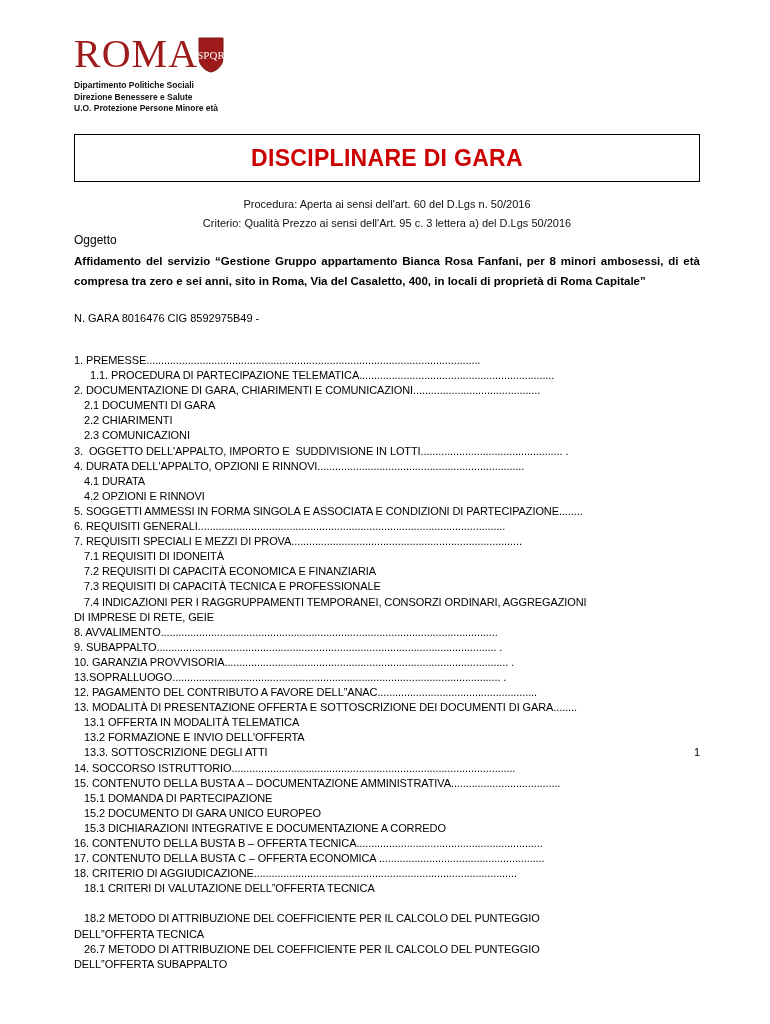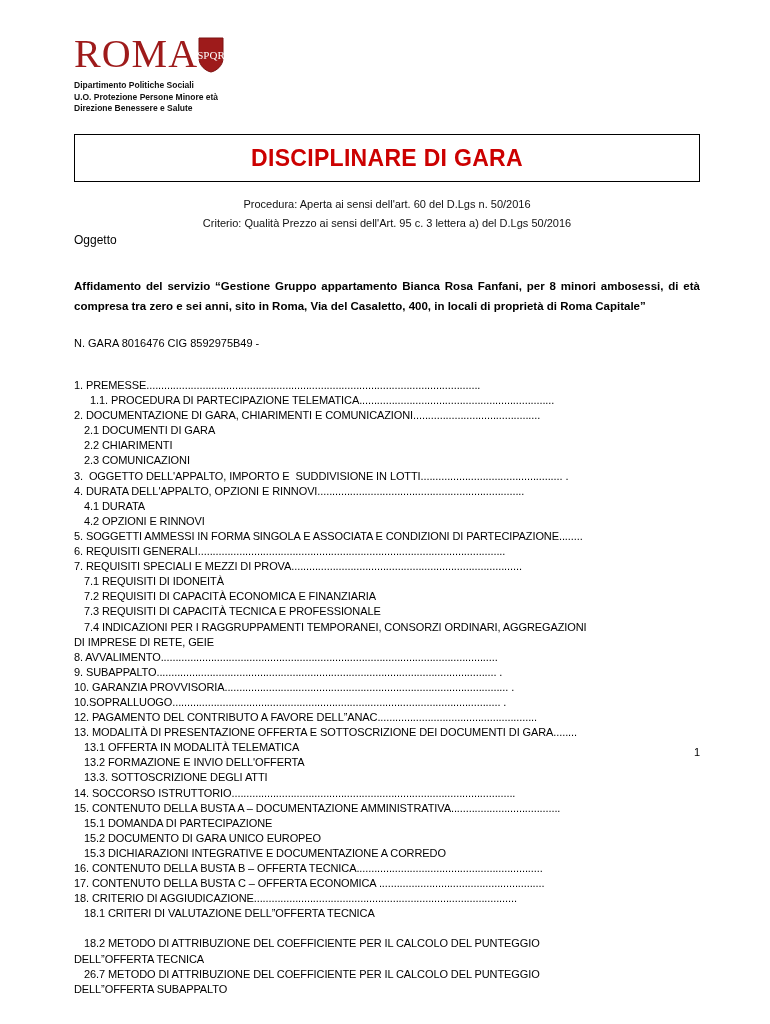--- a/index.html
+++ b/index.html
@@ -80,21 +80,21 @@
     color: #111;
   }
 
   .oggetto-label {
     text-align: left;
     font-size: 12px;
     font-weight: normal;
   }
 
   .oggetto-body {
-    margin-top: 29px;
+    margin-top: 4px;
     font-size: 11.5px;
     font-weight: bold;
     line-height: 20px;
     text-align: justify;
     text-justify: inter-word;
   }
 
   .gara-line {
     text-align: left;
     font-size: 11px;
@@ -133,22 +133,22 @@
       <div class="logo-word">ROMA</div>
       <span class="logo-shield">
         <svg width="26" height="36" viewBox="0 0 26 36" xmlns="http://www.w3.org/2000/svg">
           <path d="M1 1 H25 V21 C25 29 18 34 13 35 C8 34 1 29 1 21 Z" fill="#9e1b1b" stroke="#7d1212" stroke-width="1"></path>
           <text x="13" y="22" font-family="Liberation Serif, serif" font-size="11" fill="#ffffff" text-anchor="middle">SPQR</text>
         </svg>
       </span>
     </div>
     <div class="dept-lines">
       <div>Dipartimento Politiche Sociali</div>
+      <div>Direzione Benessere e Salute</div>
       <div>U.O. Protezione Persone Minore età</div>
-      <div>Direzione Benessere e Salute</div>
     </div>
   </div>
 
   <div class="title-box">
     <h1>DISCIPLINARE DI GARA</h1>
   </div>
 
   <div class="proc-lines">
     <div>Procedura: Aperta ai sensi dell'art. 60 del D.Lgs n. 50/2016</div>
     <div>Criterio: Qualità Prezzo ai sensi dell'Art. 95 c. 3 lettera a) del D.Lgs 50/2016</div>
@@ -175,21 +175,21 @@
       <div class="i0">6. REQUISITI GENERALI........................................................................................................</div>
       <div class="i0">7. REQUISITI SPECIALI E MEZZI DI PROVA..............................................................................</div>
       <div class="i2">7.1 REQUISITI DI IDONEITÀ</div>
       <div class="i2">7.2 REQUISITI DI CAPACITÀ ECONOMICA E FINANZIARIA</div>
       <div class="i2">7.3 REQUISITI DI CAPACITÀ TECNICA E PROFESSIONALE</div>
       <div class="i2">7.4 INDICAZIONI PER I RAGGRUPPAMENTI TEMPORANEI, CONSORZI ORDINARI, AGGREGAZIONI</div>
       <div class="i0">DI IMPRESE DI RETE, GEIE</div>
       <div class="i0">8. AVVALIMENTO..................................................................................................................</div>
       <div class="i0">9. SUBAPPALTO................................................................................................................... .</div>
       <div class="i0">10. GARANZIA PROVVISORIA................................................................................................ .</div>
-      <div class="i0">10.SOPRALLUOGO............................................................................................................... .</div>
+      <div class="i0">13.SOPRALLUOGO............................................................................................................... .</div>
       <div class="i0">12. PAGAMENTO DEL CONTRIBUTO A FAVORE DELL”ANAC......................................................</div>
       <div class="i0">13. MODALITÀ DI PRESENTAZIONE OFFERTA E SOTTOSCRIZIONE DEI DOCUMENTI DI GARA........</div>
       <div class="i2">13.1 OFFERTA IN MODALITÀ TELEMATICA</div>
       <div class="i2">13.2 FORMAZIONE E INVIO DELL'OFFERTA</div>
       <div class="i2">13.3. SOTTOSCRIZIONE DEGLI ATTI</div>
       <div class="i0">14. SOCCORSO ISTRUTTORIO................................................................................................</div>
       <div class="i0">15. CONTENUTO DELLA BUSTA A – DOCUMENTAZIONE AMMINISTRATIVA.....................................</div>
       <div class="i2">15.1 DOMANDA DI PARTECIPAZIONE</div>
       <div class="i2">15.2 DOCUMENTO DI GARA UNICO EUROPEO</div>
       <div class="i2">15.3 DICHIARAZIONI INTEGRATIVE E DOCUMENTAZIONE A CORREDO</div>

